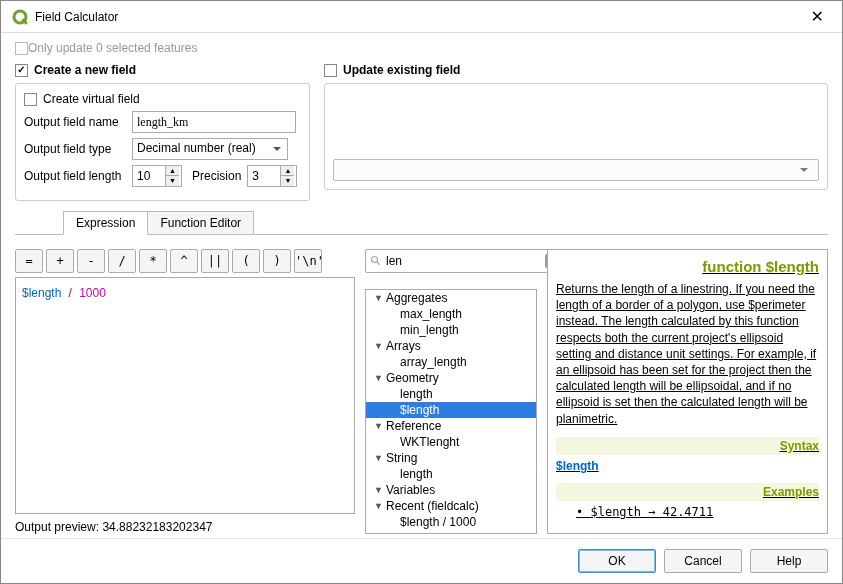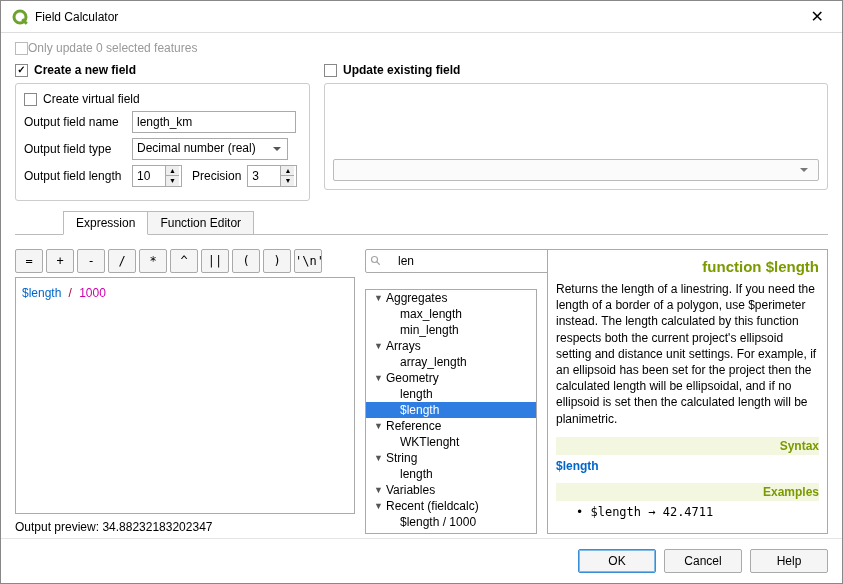--- a/index.html
+++ b/index.html
@@ -15,21 +15,21 @@
 .disabled { color: #999; }
 .disabled .cb { border-color: #bbb; }
 .top-split { display: flex; gap: 14px; margin-top: 4px; }
 .panel { border: 1px solid #ccc; border-radius: 3px; padding: 8px; }
 .left-panel { width: 295px; }
 .right-panel { flex: 1; display: flex; flex-direction: column; }
 .section-header { display: flex; align-items: center; gap: 6px; font-weight: bold; margin-bottom: 6px; }
 .field-row { display: flex; align-items: center; margin-bottom: 5px; gap: 6px; }
 .field-row label { width: 102px; }
 input[type=text], select { border: 1px solid #aaa; padding: 2px 4px; height: 22px; background: #fff; }
-.name-input { width: 164px; }
+.name-input { width: 164px; font-family: Liberation Serif, serif; }
 .type-select { width: 156px; position: relative; }
 .type-select::after { content:""; position:absolute; right:6px; top:8px; border:4px solid transparent; border-top-color:#555; }
 .spin { display:inline-flex; align-items:center; border:1px solid #aaa; height:22px; width:50px; }
 .spin input { border:none; width:32px; padding: 0 4px; height:20px; }
 .spin .arrows { display:flex; flex-direction:column; width:14px; }
 .spin .arrows span { height:10px; font-size:7px; text-align:center; line-height:10px; cursor:pointer; background:#eee; border-left:1px solid #aaa; }
 .spin .arrows span:first-child { border-bottom:1px solid #aaa; }
 .bigcombo { height:22px; border:1px solid #bbb; border-radius:2px; background:#fbfbfb; position:relative; }
 .bigcombo::after { content:""; position:absolute; right:10px; top:8px; border:4px solid transparent; border-top-color:#777; }
 
@@ -46,33 +46,33 @@
 
 .op-row { display:flex; gap:3px; margin-bottom:4px; }
 .op-btn { width:28px; height:24px; border:1px solid #aaa; background:#f5f5f5; text-align:center; line-height:22px; cursor:pointer; border-radius:2px; font-family:monospace; }
 .editor { flex:1; border:1px solid #aaa; padding:6px; font-family:monospace; font-size:12px; background:#fff; line-height:1.5; }
 .tok-var { color:#0066cc; }
 .tok-op { color:#aa0044; }
 .tok-num { color:#cc00aa; }
 .preview { margin-top:6px; }
 
 .search-row { display:flex; gap:6px; margin-bottom:4px; }
-.search-wrap { flex:1; display:flex; align-items:center; border:1px solid #aaa; height:24px; padding:0 4px; gap:16px; border-radius:2px; }
+.search-wrap { flex:1; display:flex; align-items:center; border:1px solid #aaa; height:24px; padding:0 4px; gap:4px; border-radius:2px; }
 .search-wrap svg { width:12px; height:12px; opacity:.6; }
 .search-wrap input { border:none; flex:1; outline:none; }
 .clear-btn { width:14px; height:14px; background:#999; color:#fff; border-radius:2px; font-size:9px; text-align:center; line-height:14px; cursor:pointer; }
 .showhelp { border:1px solid #aaa; padding:3px 10px; background:#f5f5f5; cursor:pointer; border-radius:2px; }
 
 .tree { flex:1; border:1px solid #aaa; overflow:auto; background:#fff; }
 .tree-group { padding:1px 0 1px 8px; display:flex; align-items:center; gap:4px; cursor:pointer; }
 .tree-group .tw { font-size:9px; width:8px; color:#555; }
 .tree-item { padding:1px 0 1px 34px; cursor:pointer; }
 .tree-item.selected { background:#2f7de1; color:#fff; }
 
-.help { flex:1; border:1px solid #aaa; padding:8px; overflow:auto; background:#fff; }
+.help { flex:1; border:1px solid #aaa; padding:8px; overflow:auto; background:#fff;text-decoration:underline; }
 .help-title { color:#7a9a00; font-weight:bold; font-size:15px; text-align:right; margin-bottom:6px; }
 .help-desc { font-size:12px; line-height:1.35; margin-bottom:10px; }
 .help-hr-label { color:#7a9a00; font-weight:bold; text-align:right; padding:2px 0; background:#f3f7e0; margin:4px 0; }
 .help-syntax { color:#0066cc; font-weight:bold; margin:4px 0 10px; }
 .help-example { font-family:monospace; padding-left:20px; }
 .help-example::before { content:"• "; }
 
 .footer { display:flex; justify-content:flex-end; gap:8px; padding:10px 14px; border-top:1px solid #e5e5e5; }
 .btn { min-width:78px; height:24px; border:1px solid #aaa; background:#f5f5f5; border-radius:2px; cursor:pointer; }
 .btn.primary { border-color:#3a8ed8; box-shadow:0 0 0 1px #7fb9e8 inset; }

